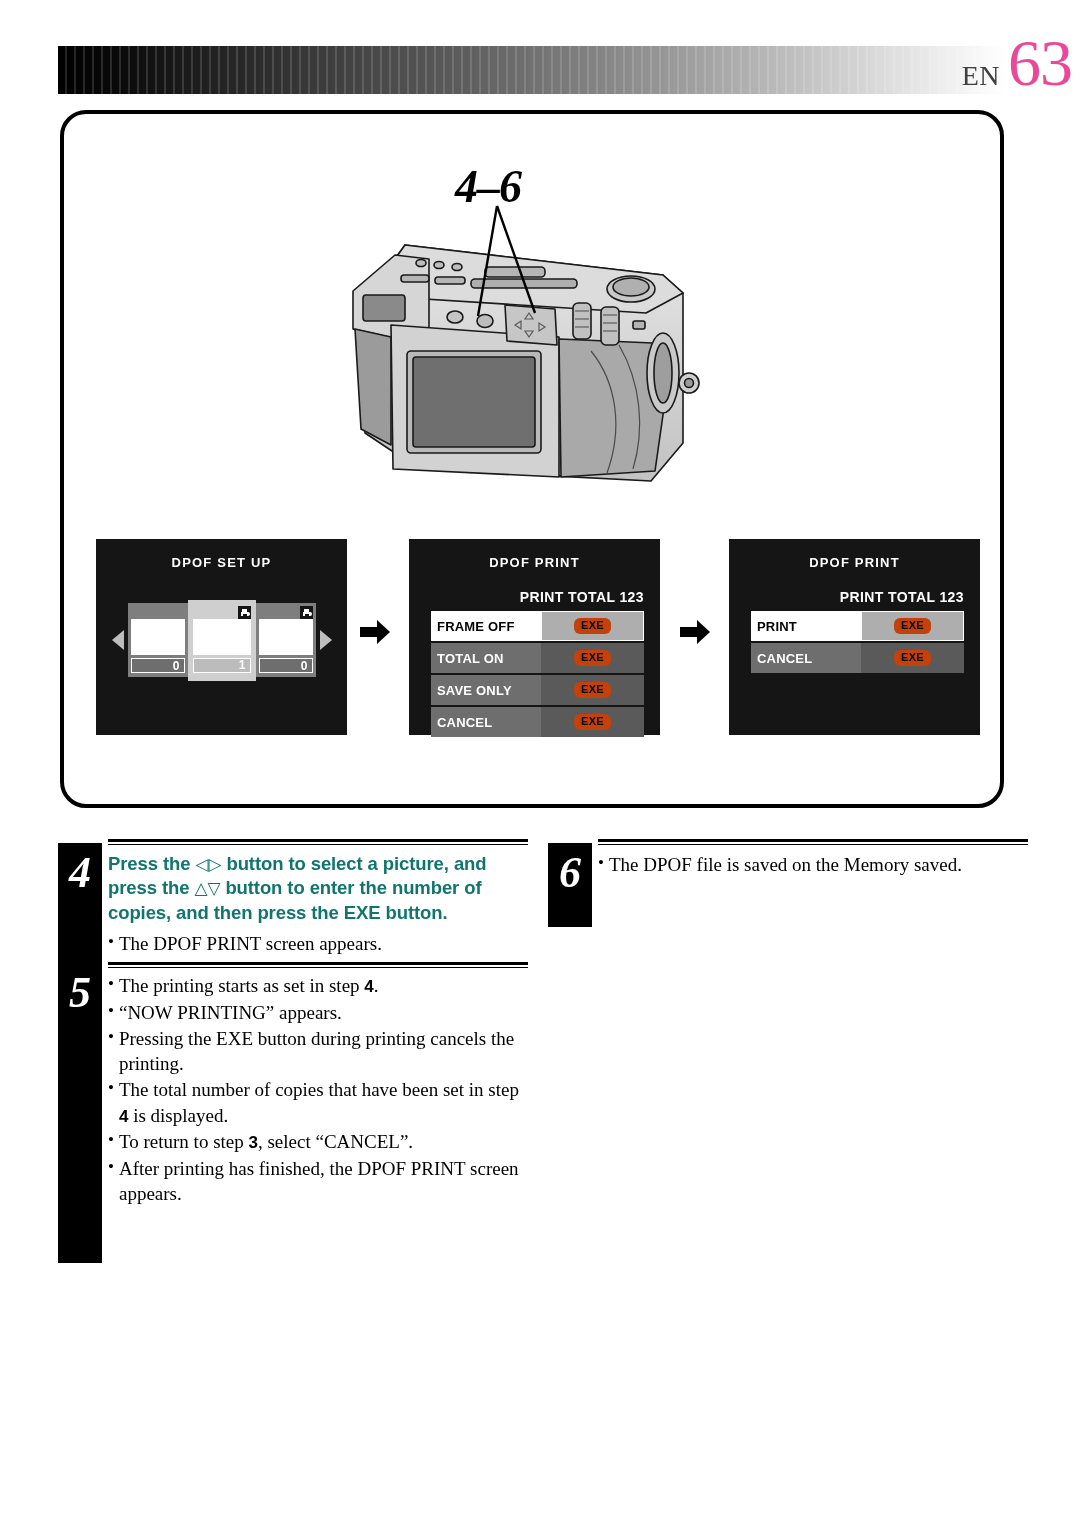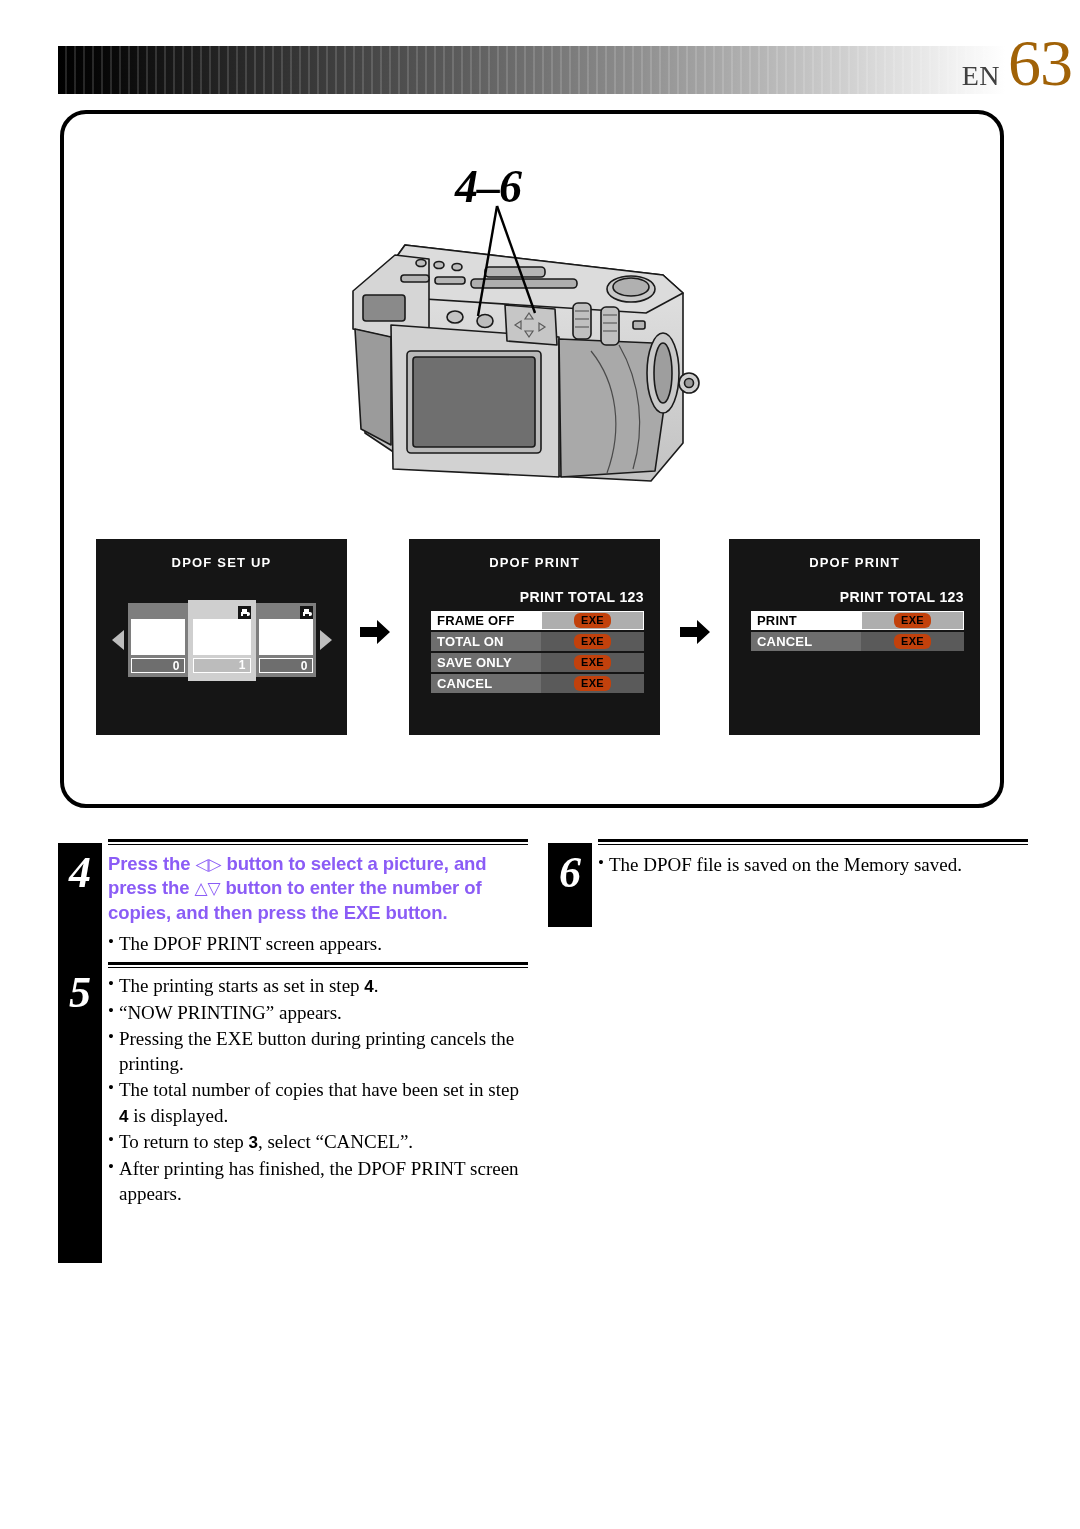--- a/index.html
+++ b/index.html
@@ -55,21 +55,21 @@
   #page-marker .lang {
     font-family: "Liberation Serif", serif;
     font-size: 28px;
     letter-spacing: 0.5px;
     color: #404040;
   }
   #page-marker .num {
     font-family: "Liberation Serif", serif;
     font-size: 66px;
     font-weight: 400;
-    color: #a16207;
+    color: #ec4899;
     letter-spacing: -1px;
   }
 
   
   #illustration-frame {
     position: absolute;
     left: 60px;
     top: 110px;
     width: 944px;
     height: 698px;
@@ -228,21 +228,21 @@
     letter-spacing: 0.4px;
   }
   .menu-list {
     position: absolute;
     left: 22px;
     right: 16px;
     top: 72px;
   }
   .menu-row {
     display: flex;
-    height: 19px;
+    height: 30px;
     margin-bottom: 2px;
   }
   .menu-label {
     flex: 0 0 110px;
     background: #6e6e6e;
     color: #ffffff;
     font-family: "Liberation Sans", sans-serif;
     font-weight: bold;
     font-size: 13px;
     display: flex;
@@ -338,21 +338,21 @@
     border-top: 3px solid #000;
     border-bottom: 1px solid #000;
     height: 2px;
     margin-top: 6px;
   }
   .step-head {
     font-family: "Liberation Sans", sans-serif;
     font-weight: bold;
     font-size: 18.5px;
     line-height: 1.32;
-    color: #8b5cf6;
+    color: #0f766e;
     letter-spacing: -0.1px;
   }
   .bullets {
     margin-top: 6px;
     font-family: "Liberation Serif", serif;
     font-size: 19px;
     line-height: 1.33;
     color: #000;
   }
   .bullet {

